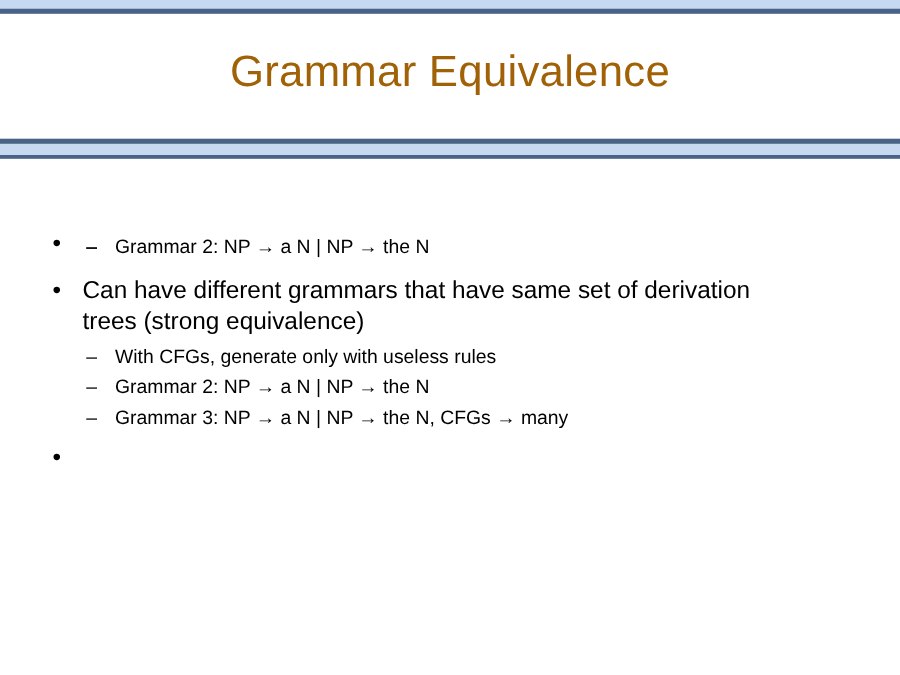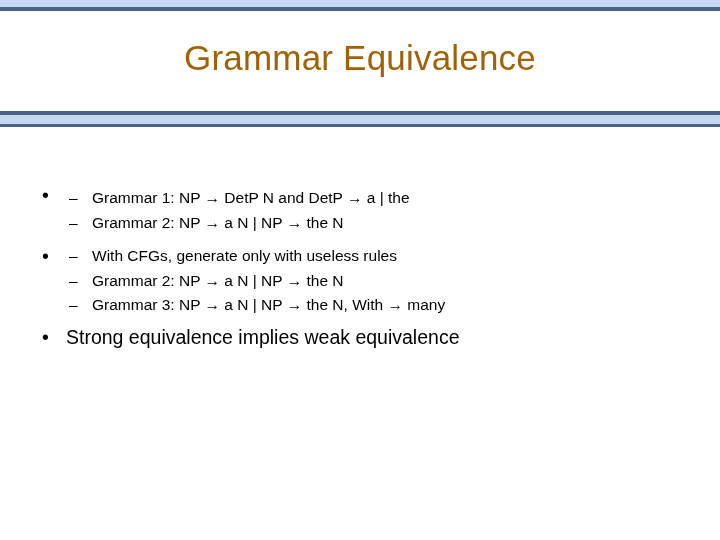--- a/index.html
+++ b/index.html
@@ -115,46 +115,45 @@
   <div class="rule-mid"></div>
 
   <div class="body-area">
 
     <div class="lvl1">
       <span class="marker">•</span>
     </div>
 
     <div class="lvl2 gap-before-sub">
       <span class="marker">–</span>
-      <span>Grammar 1: NP → DetP N and DetP →  a | the</span>
     </div>
 
     <div class="lvl2">
       <span class="marker">–</span>
       <span>Grammar 2: NP → a N | NP → the N</span>
     </div>
 
     <div class="lvl1 gap-before-b2">
       <span class="marker">•</span>
+      <span>Can have different grammars that have same set of derivation trees (strong equivalence)</span>
     </div>
 
     <div class="lvl2 gap-before-sub">
       <span class="marker">–</span>
       <span>With CFGs, generate only with useless rules</span>
     </div>
 
     <div class="lvl2">
       <span class="marker">–</span>
       <span>Grammar 2: NP → a N | NP → the N</span>
     </div>
 
     <div class="lvl2">
       <span class="marker">–</span>
-      <span>Grammar 3: NP → a N | NP → the N, With → many</span>
+      <span>Grammar 3: NP → a N | NP → the N, CFGs → many</span>
     </div>
 
     <div class="lvl1 gap-before-b3">
       <span class="marker">•</span>
-      <span>Strong equivalence implies weak equivalence</span>
     </div>
 
   </div>
 </div>
 
 </body></html>

